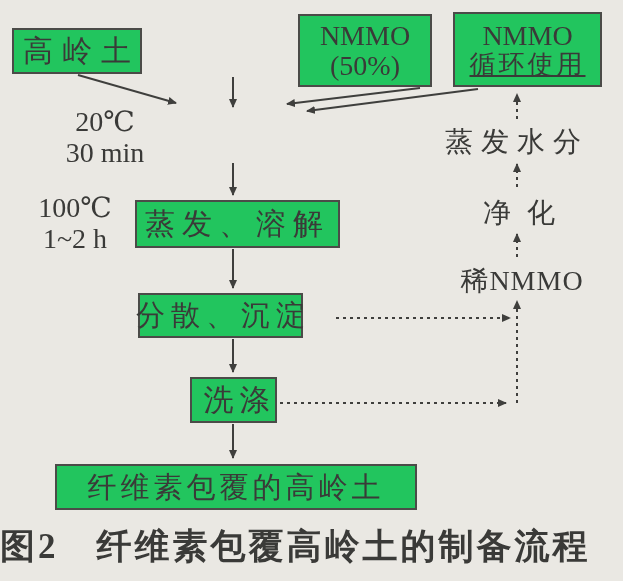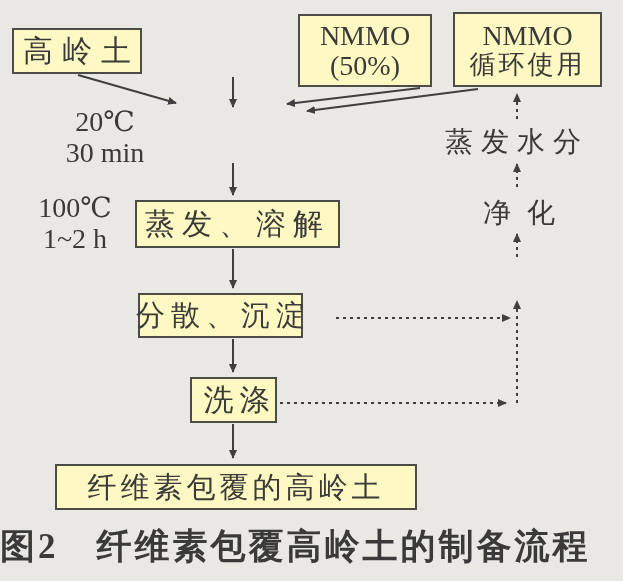--- a/index.html
+++ b/index.html
@@ -15,21 +15,21 @@
     color:#3a3a38;
   }
   .arrow-layer{
     position:absolute;left:0;top:0;width:623px;height:581px;
     z-index:1;
   }
   .box{
     position:absolute;
     z-index:2;
     border:2px solid #4b4b48;
-    background:#fef9c3;
+    background:#22c55e;
     display:flex;align-items:center;justify-content:center;
     box-sizing:border-box;
     font-size:30px;
     color:#3a3a38;
     line-height:1.05;
     white-space:nowrap;
   }
   .box .stack{display:flex;flex-direction:column;align-items:center;}
   .lbl{
     position:absolute;z-index:2;
@@ -37,21 +37,21 @@
     color:#3a3a38;
     white-space:nowrap;
   }
   .cond{font-size:28px;line-height:31px;}
   .side{font-size:28px;}
 
   .b-kaolin{left:12px;top:28px;width:130px;height:46px;letter-spacing:9px;padding-left:9px;}
   .b-pulp{left:190px;top:28px;width:90px;height:47px;letter-spacing:9px;padding-left:9px;}
   .b-nmmo50{left:298px;top:14px;width:134px;height:73px;font-size:28px;}
   .b-recycle{left:453px;top:12px;width:149px;height:75px;font-size:28px;}
-  .b-recycle .cn{font-size:26px;letter-spacing:3px;}
+  .b-recycle .cn{font-size:26px;letter-spacing:3px;text-decoration:underline;}
   .b-mix{left:199px;top:114px;width:78px;height:48px;letter-spacing:7px;padding-left:7px;}
   .b-evap{left:135px;top:200px;width:205px;height:48px;letter-spacing:7px;}
   .b-disperse{left:138px;top:293px;width:165px;height:45px;font-size:29px;letter-spacing:6px;padding-left:6px;}
   .b-wash{left:190px;top:377px;width:87px;height:46px;letter-spacing:6px;padding-left:12px;}
   .b-product{left:55px;top:464px;width:362px;height:46px;letter-spacing:4px;font-size:29px;}
 
   .l-cond1{left:35px;top:106px;width:140px;}
   .l-cond2{left:18px;top:192px;width:114px;}
   .l-water{left:435px;top:123px;width:164px;letter-spacing:8px;}
   .l-purify{left:455px;top:194px;width:128px;letter-spacing:16px;padding-left:16px;box-sizing:border-box;}
@@ -134,16 +134,17 @@
 
   <div class="lbl cond l-cond2">
     <div>100℃</div>
     <div>1~2 h</div>
   </div>
 
   <div class="lbl side l-water">蒸发水分</div>
 
   <div class="lbl side l-purify">净化</div>
 
+  <div class="lbl side l-dilute">稀NMMO</div>
 
   <div class="lbl l-caption">图2　纤维素包覆高岭土的制备流程</div>
 
 </div>
 
 </body></html>

